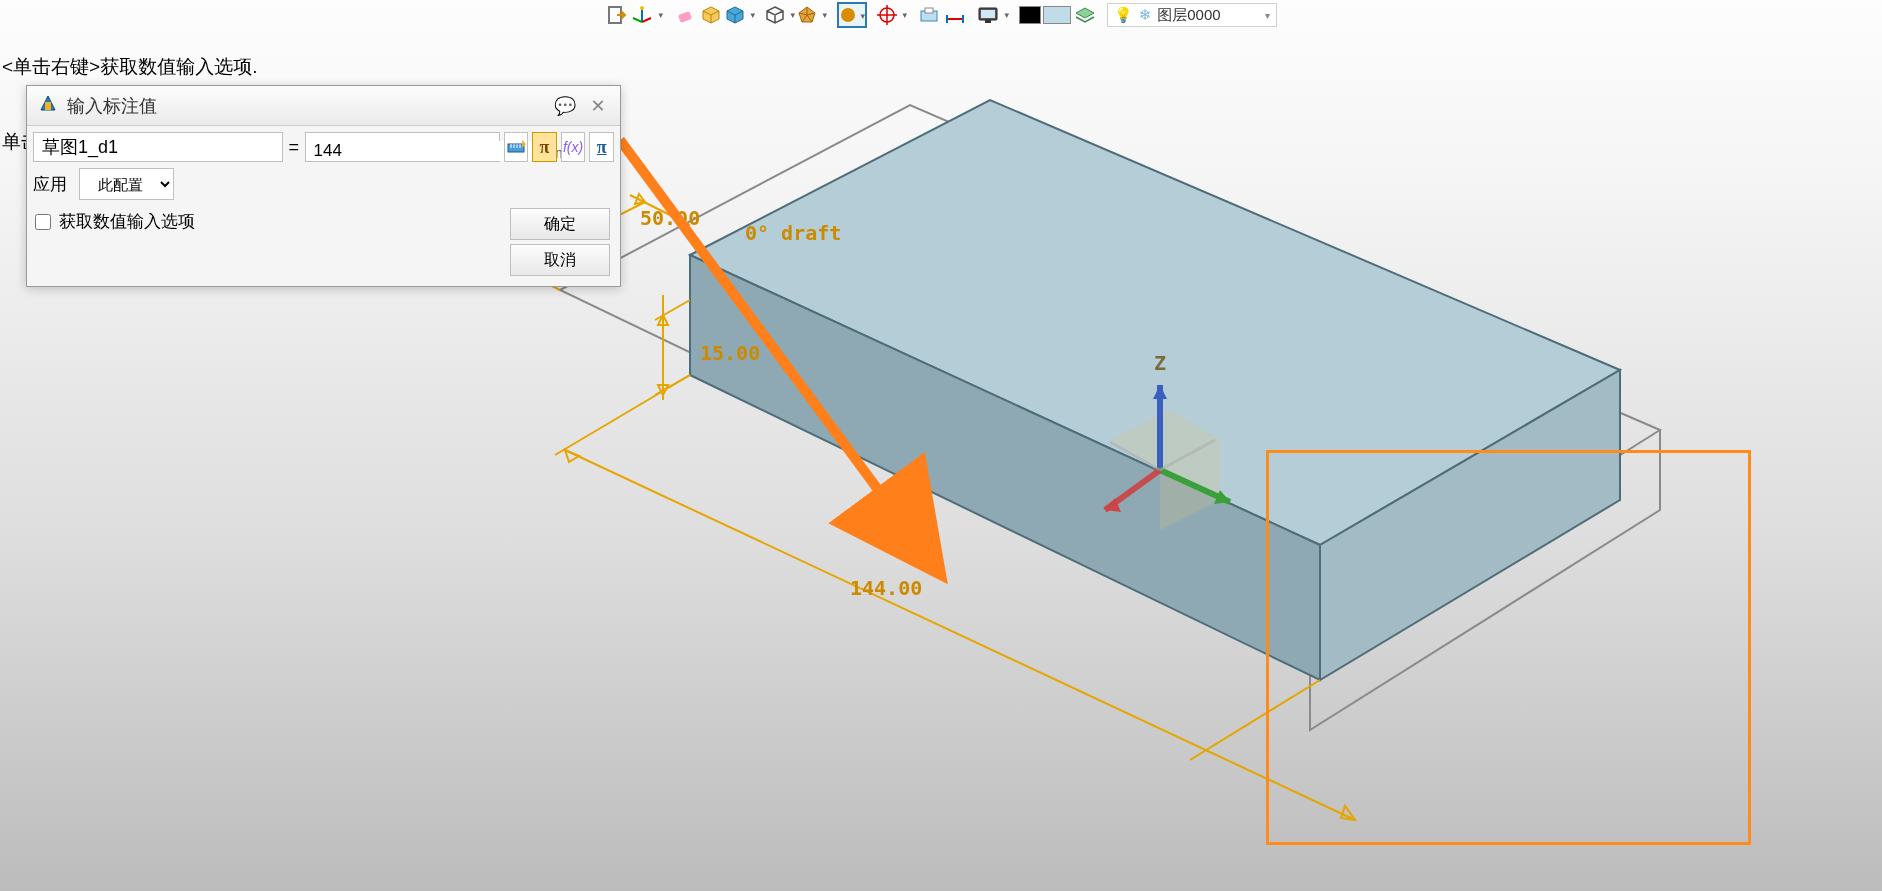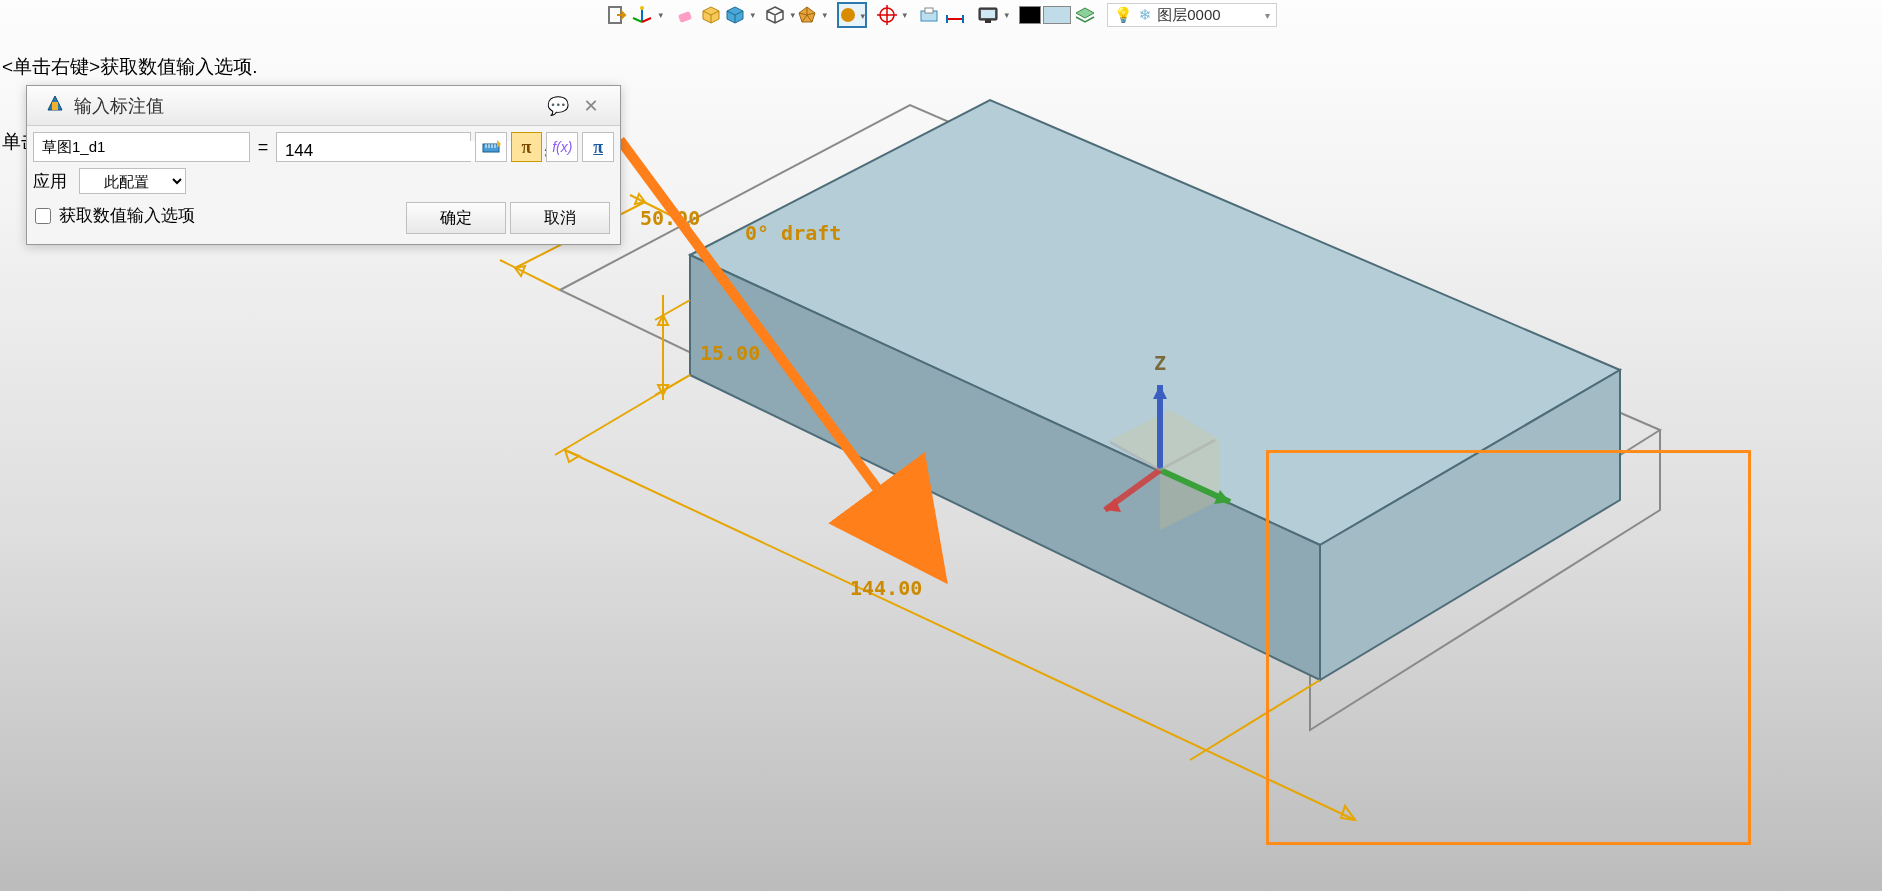--- a/index.html
+++ b/index.html
@@ -61,56 +61,56 @@
     top: 85px; left: 26px;
     width: 595px;
     background: #f5f5f5;
     border: 1px solid #999;
     box-shadow: 0 2px 10px rgba(0,0,0,0.2);
     z-index: 10;
   }
   .dlg-title {
     background: linear-gradient(#fdfdfd,#eaeaea);
     border-bottom: 1px solid #ccc;
-    padding: 6px 17px;
+    padding: 6px 10px;
     display: flex; align-items: center; gap: 8px;
     font-size: 18px; color: #333;
   }
   .dlg-title .spacer { flex: 1; }
   .dlg-title .wicon { width: 24px; text-align: center; color: #888; cursor: pointer; }
   .dlg-body { padding: 6px; }
   .dlg-row1 { display: flex; align-items: center; gap: 4px; margin-bottom: 6px; }
   .dlg-row1 .name-input {
     flex: 1 1 190px; height: 30px; border: 1px solid #bfbfbf;
-    background: #fff; padding: 0 8px; font-size: 15px;
+    background: #fff; padding: 0 8px; font-size: 18px;
   }
   .dlg-row1 .eq { width: 18px; text-align: center; font-size: 18px; }
   .dlg-row1 .val-box {
     width: 195px; height: 30px; border: 1px solid #bfbfbf;
     background: #fff; display: flex; align-items: flex-end;
   }
   .dlg-row1 .val-box input {
     flex: 1; border: none; outline: none; font-size: 17px; padding: 0 8px;
   }
   .dlg-row1 .val-box .unit { font-size: 15px; color: #555; padding-right: 4px; }
   .dlg-row1 .spin { width: 16px; display:flex; flex-direction:column; }
   .dlg-row1 .spin div { flex:1; font-size:8px; color:#555; text-align:center; line-height:8px; }
   .dlg-row1 .sq {
     width: 32px; height: 30px; border: 1px solid #bfbfbf;
     background: #fff; display:flex; align-items:center; justify-content:center;
     cursor:pointer;
   }
   .dlg-row1 .sq.active { background: #ffe39a; border-color:#cc9a00; }
   .dlg-row2 { display:flex; align-items:center; gap:12px; font-size:17px; margin-bottom:4px; }
-  .dlg-row2 select { height:26px; border:1px solid #bfbfbf; background:#fff; font-size:15px; padding:0 20px; }
+  .dlg-row2 select { height:32px; border:1px solid #bfbfbf; background:#fff; font-size:15px; padding:0 14px; }
   .dlg-bottom { display:flex; }
   .dlg-checks { flex:1; display:flex; flex-direction:column; gap:10px; padding:6px 2px; font-size:17px; }
   .dlg-checks label { display:flex; align-items:center; gap:8px; }
   .dlg-checks input[type=checkbox] { width:16px; height:16px; }
-  .dlg-btns { display:flex; flex-direction:row; gap:4px; padding:4px; }
+  .dlg-btns { display:flex; flex-direction:column; gap:4px; padding:4px; }
   .dlg-btns button {
     width:100px; height:32px; background:linear-gradient(#fdfdfd,#e8e8e8);
     border:1px solid #bfbfbf; font-size:16px; cursor:pointer;
   }
 
   
   .viewport { position:absolute; inset:0; }
 
   .highlight-rect {
     position:absolute;

